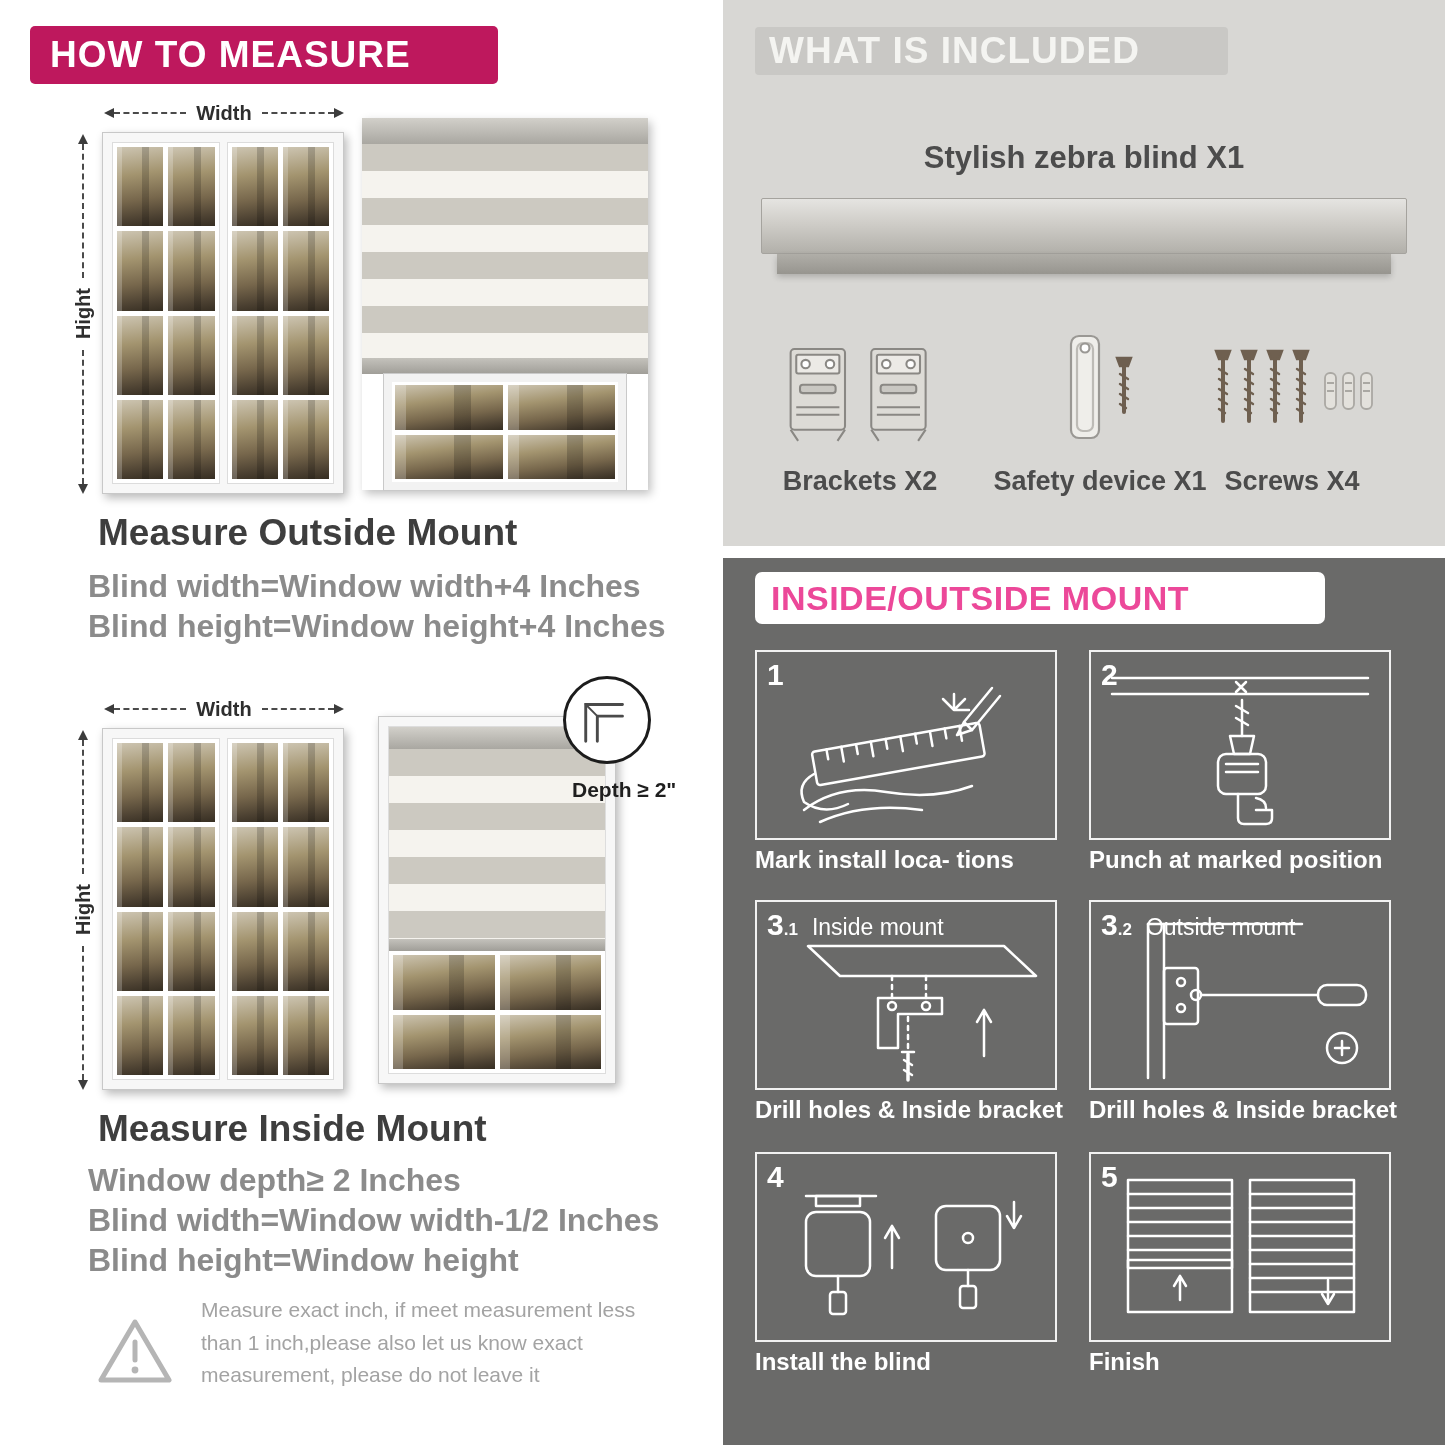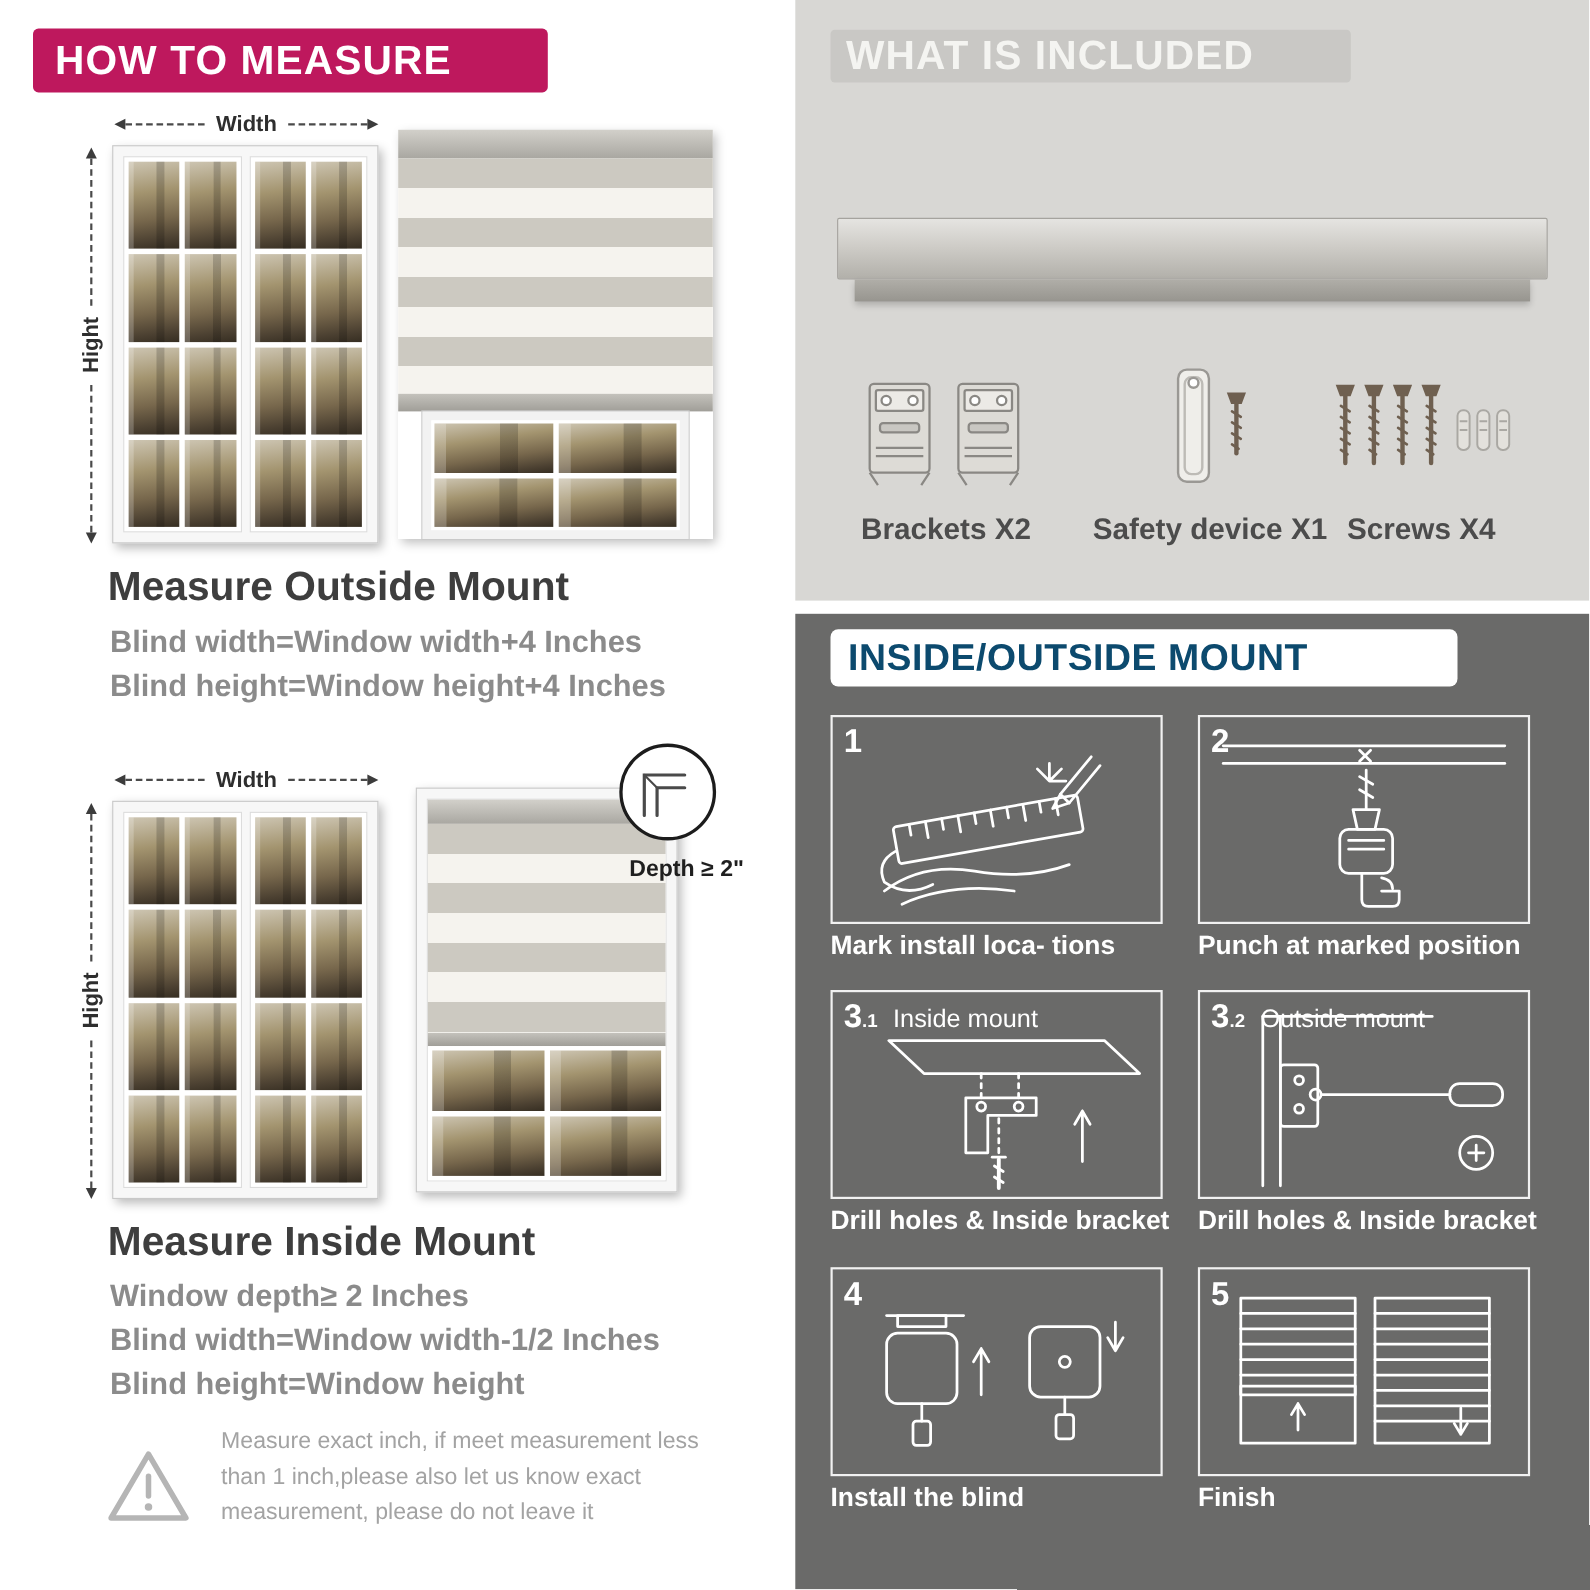--- a/index.html
+++ b/index.html
@@ -4,21 +4,21 @@
 <style>
   * { margin:0; padding:0; box-sizing:border-box; }
   body { font-family:"Liberation Sans", sans-serif; background:#fff; }
   .canvas { position:relative; width:1445px; height:1445px; background:#ffffff; overflow:hidden; }
 
   
   .banner-gray { position:absolute; left:30px; top:26px; width:468px; height:58px;
     background:#be185d; color:#fff; font-size:37px; font-weight:700; letter-spacing:1px;
     line-height:58px; padding-left:20px; border-radius:5px; }
   .sec-title { position:absolute; left:98px; font-size:37px; font-weight:700; color:#3e3e3e; }
-  .sec-line { position:absolute; left:100px; font-size:28px; font-weight:700; color:#8b8b8b; }
+  .sec-line { position:absolute; left:88px; font-size:32px; font-weight:700; color:#8b8b8b; }
 
   .measure { position:absolute; }
   .h-arrow { position:absolute; top:0; height:22px; display:flex; align-items:center; }
   .arrow-line { flex:1; border-top:2px dashed #4a4a4a; height:0; }
   .ah { width:0; height:0; border-top:5px solid transparent; border-bottom:5px solid transparent; flex:none; }
   .ah.l { border-right:10px solid #3c3c3c; }
   .ah.r { border-left:10px solid #3c3c3c; }
   .arrow-lbl { padding:0 10px; font-size:20px; font-weight:700; color:#2e2e2e; white-space:nowrap; }
   .v-arrow { position:absolute; left:0; width:22px; display:flex; flex-direction:column; align-items:center; }
   .v-arrow .arrow-line { border-top:none; border-left:2px dashed #4a4a4a; width:0; flex:1; }
@@ -64,21 +64,21 @@
     font-size:31px; font-weight:700; color:#4c4c4c; }
   .headrail { position:absolute; left:38px; top:198px; width:646px; height:56px;
     background:linear-gradient(180deg,#e5e4e1 0%,#cfcdc8 45%,#b2b0aa 100%);
     border:1px solid #a5a39e; border-radius:2px; }
   .headrail-lip { position:absolute; left:54px; top:254px; width:614px; height:20px;
     background:linear-gradient(180deg,#b0aea8,#97958f); box-shadow:0 3px 6px rgba(0,0,0,.2); }
   .item-lbl { position:absolute; top:466px; text-align:center; font-size:27px; font-weight:700; color:#4c4c4c; }
 
   .mount { position:absolute; left:723px; top:558px; width:722px; height:887px; background:#6a6a69; }
   .mount-banner { position:absolute; left:32px; top:14px; width:570px; height:52px;
-    background:#ffffff; border-radius:7px; color:#0c4a6e; font-size:34px; font-weight:700;
+    background:#ffffff; border-radius:7px; color:#ec4899; font-size:34px; font-weight:700;
     letter-spacing:.5px; line-height:52px; padding-left:16px; }
   .panel { position:absolute; width:302px; height:190px; border:2px solid #f1f1f1; }
   .step-head { position:absolute; top:6px; left:10px; display:flex; align-items:baseline; color:#fff; z-index:2; }
   .step-num { font-size:30px; font-weight:700; }
   .step-sub { font-size:17px; font-weight:700; }
   .step-title { font-size:23px; font-weight:400; margin-left:14px; }
   .panel svg { position:absolute; inset:0; width:100%; height:100%; }
   .caption { position:absolute; width:310px; font-size:24px; font-weight:700; color:#fff; }
   .lineart { stroke:#fff; stroke-width:2.5; fill:none; stroke-linecap:round; stroke-linejoin:round; }
 </style>
@@ -221,20 +221,21 @@
       <line x1="40" y1="30" x2="40" y2="48" stroke="#b5b5b5" stroke-width="5" stroke-linecap="round"></line>
       <circle cx="40" cy="58" r="3.4" fill="#b5b5b5"></circle>
     </svg>
     <div class="warning-text" style="width:450px;">Measure exact inch, if meet measurement less than 1 inch,please also let us know exact measurement, please do not leave it</div>
   </div>
 
   <div class="included">
     <div class="included-banner">
       <span>WHAT IS INCLUDED</span>
     </div>
+    <div class="product-lbl">Stylish zebra blind X1</div>
 
     <div class="headrail"></div>
     <div class="headrail-lip"></div>
 
     <svg style="position:absolute;left:62px;top:340px;" width="150" height="110" viewBox="0 0 160 110">
       <defs>
         <g id="bk" fill="#dddbd6" stroke="#8a8884" stroke-width="2.2">
           <rect x="4" y="6" width="58" height="86" rx="4"></rect>
           <rect x="10" y="12" width="46" height="20" rx="2" fill="#eceae6"></rect>
           <circle cx="20" cy="22" r="4.5" fill="#fff"></circle>

